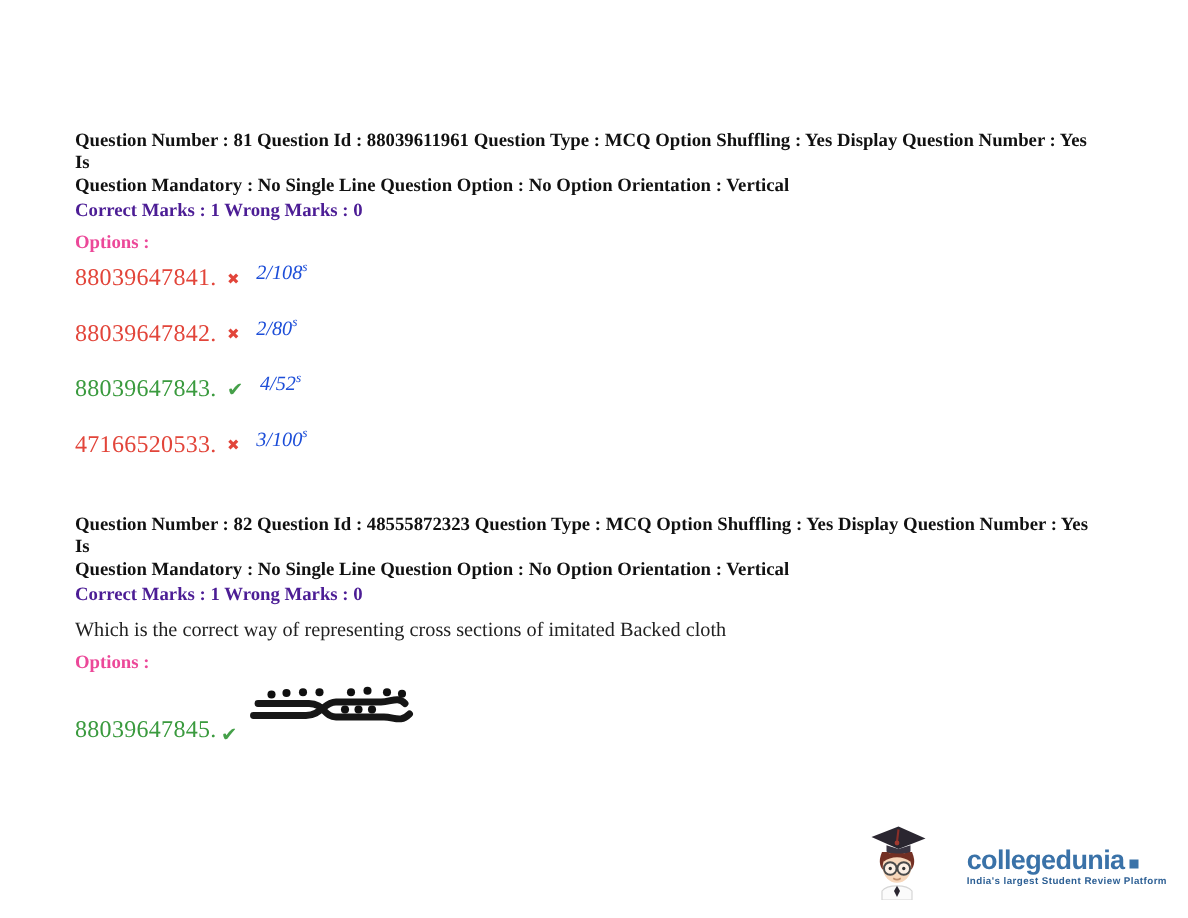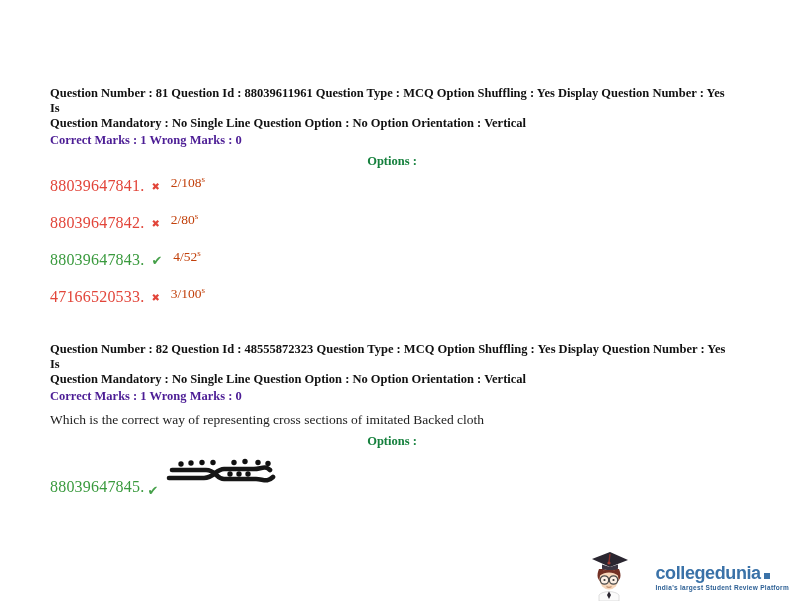--- a/index.html
+++ b/index.html
@@ -23,34 +23,34 @@
 
   
   .question{margin:0;}
   .q81{margin-top:41px;}
   .q82{margin-top:36px;}
   .q-header{margin:0;font-size:12.5px;font-weight:bold;line-height:15px;color:#111;}
   .q-header span{display:block;}
   .q-marks{margin:2px 0 0 0;font-size:12.5px;font-weight:bold;line-height:15px;color:#4c1d95;}
   .q-text{margin:7px 0 0 0;font-size:13.5px;line-height:17px;color:#222;white-space:pre-wrap;}
   .q-text sup{font-size:9px;line-height:0;}
-  .options-label{margin:6px 0 0 0;font-size:12.5px;font-weight:bold;color:#15803d;text-align:center;}
+  .options-label{margin:6px 0 0 0;font-size:12.5px;font-weight:bold;color:#ec4899;}
 
   .opt-row{margin-top:8px;height:18px;margin-bottom:19px;white-space:nowrap;}
   .opt-row:last-child{margin-bottom:0;}
   .opt-id{font-size:16px;letter-spacing:.2px;}
-  .opt-val{font-size:13.5px;color:#c2410c;position:relative;top:-4px;margin-left:7px;}
+  .opt-val{font-size:13.5px;color:#1d4ed8;position:relative;top:-4px;margin-left:7px;font-style:italic;}
   .opt-val sup{font-size:9px;line-height:0;}
 
   .opt-image-row{margin-top:9px;height:40px;display:flex;align-items:flex-end;margin-bottom:0;}
   .opt-image-row .opt-id{position:relative;top:-2px;}
   .opt-image{margin-left:8px;position:relative;top:-6px;}
 
   
-  .logo{position:absolute;right:3px;bottom:7px;display:flex;align-items:center;cursor:pointer;gap:24px;}
+  .logo{position:absolute;right:14px;bottom:7px;display:flex;align-items:center;cursor:pointer;gap:24px;}
   .logo-text{margin-left:2px;}
   .brand-line{display:flex;align-items:baseline;}
   .brand{font-family:"Liberation Sans","DejaVu Sans",sans-serif;font-weight:bold;
          font-size:18px;letter-spacing:-0.4px;color:var(--brand_blue);line-height:20px;}
   .brand-square{display:inline-block;width:6px;height:6px;background:var(--brand_blue);margin-left:3px;}
   .tagline{font-family:"Liberation Sans","DejaVu Sans",sans-serif;font-size:6.5px;font-weight:bold;
            letter-spacing:.3px;color:var(--tagline_blue);margin-top:1px;text-align:center;}
 </style>
 </head>
 <body>

